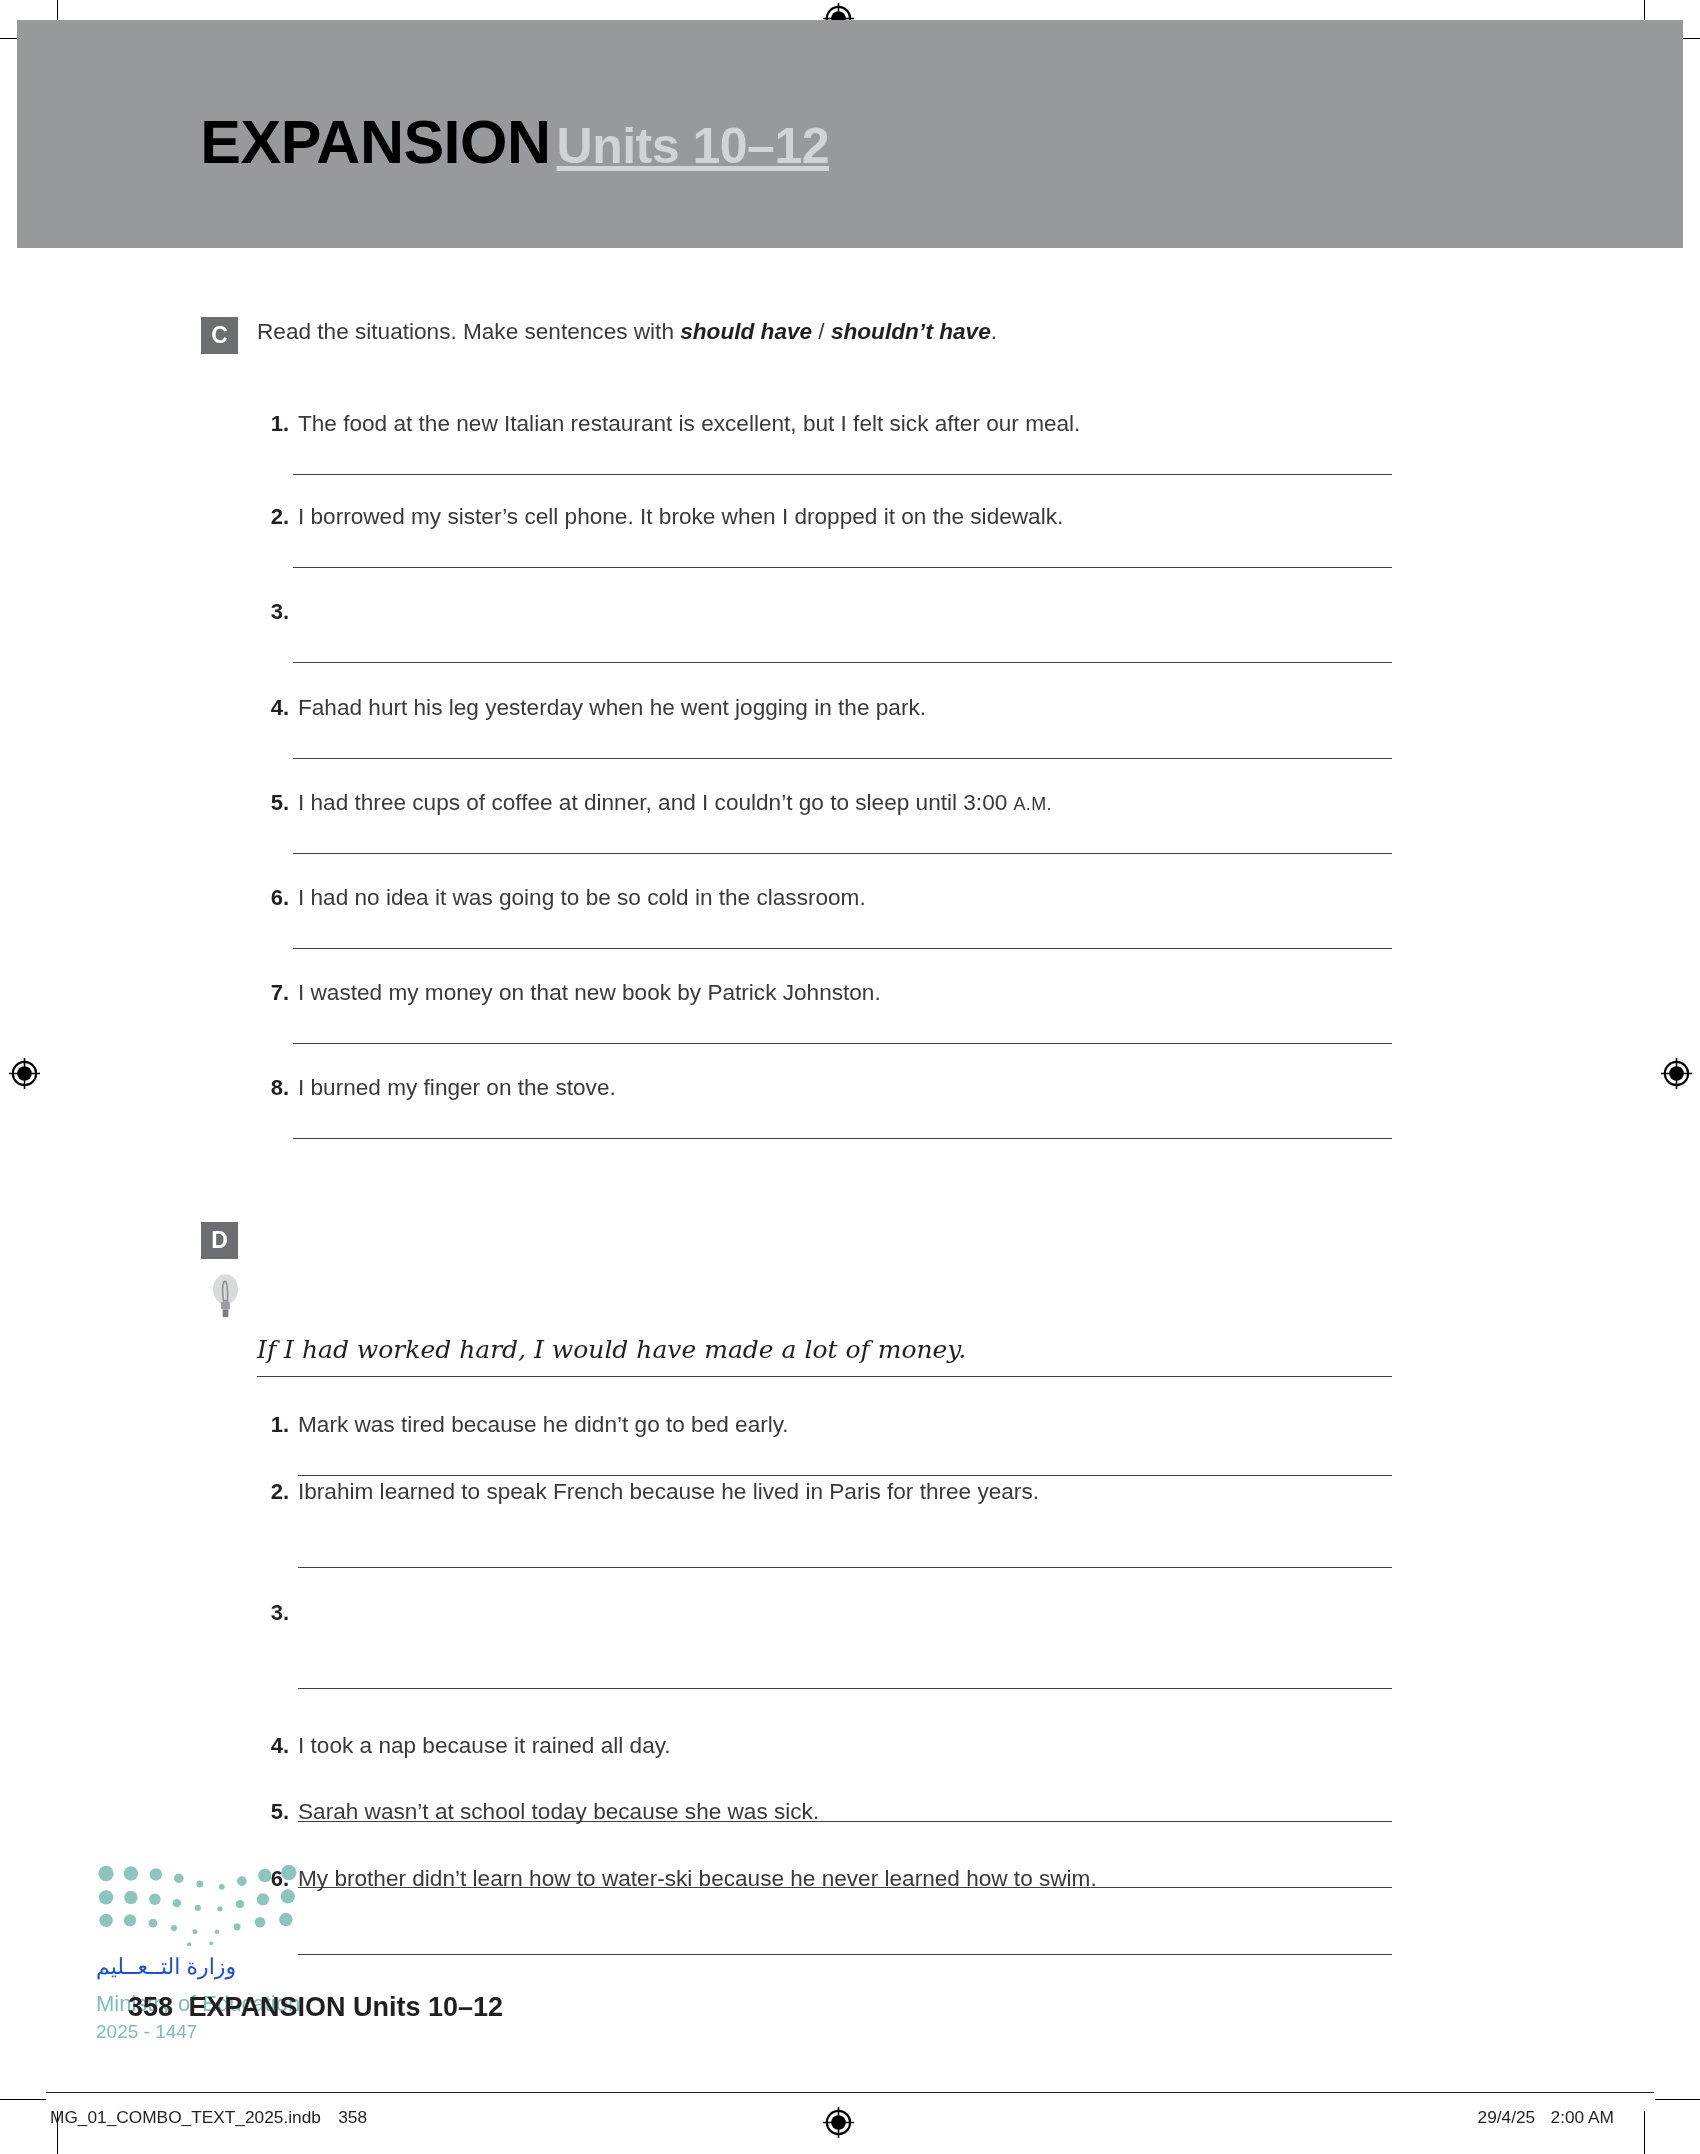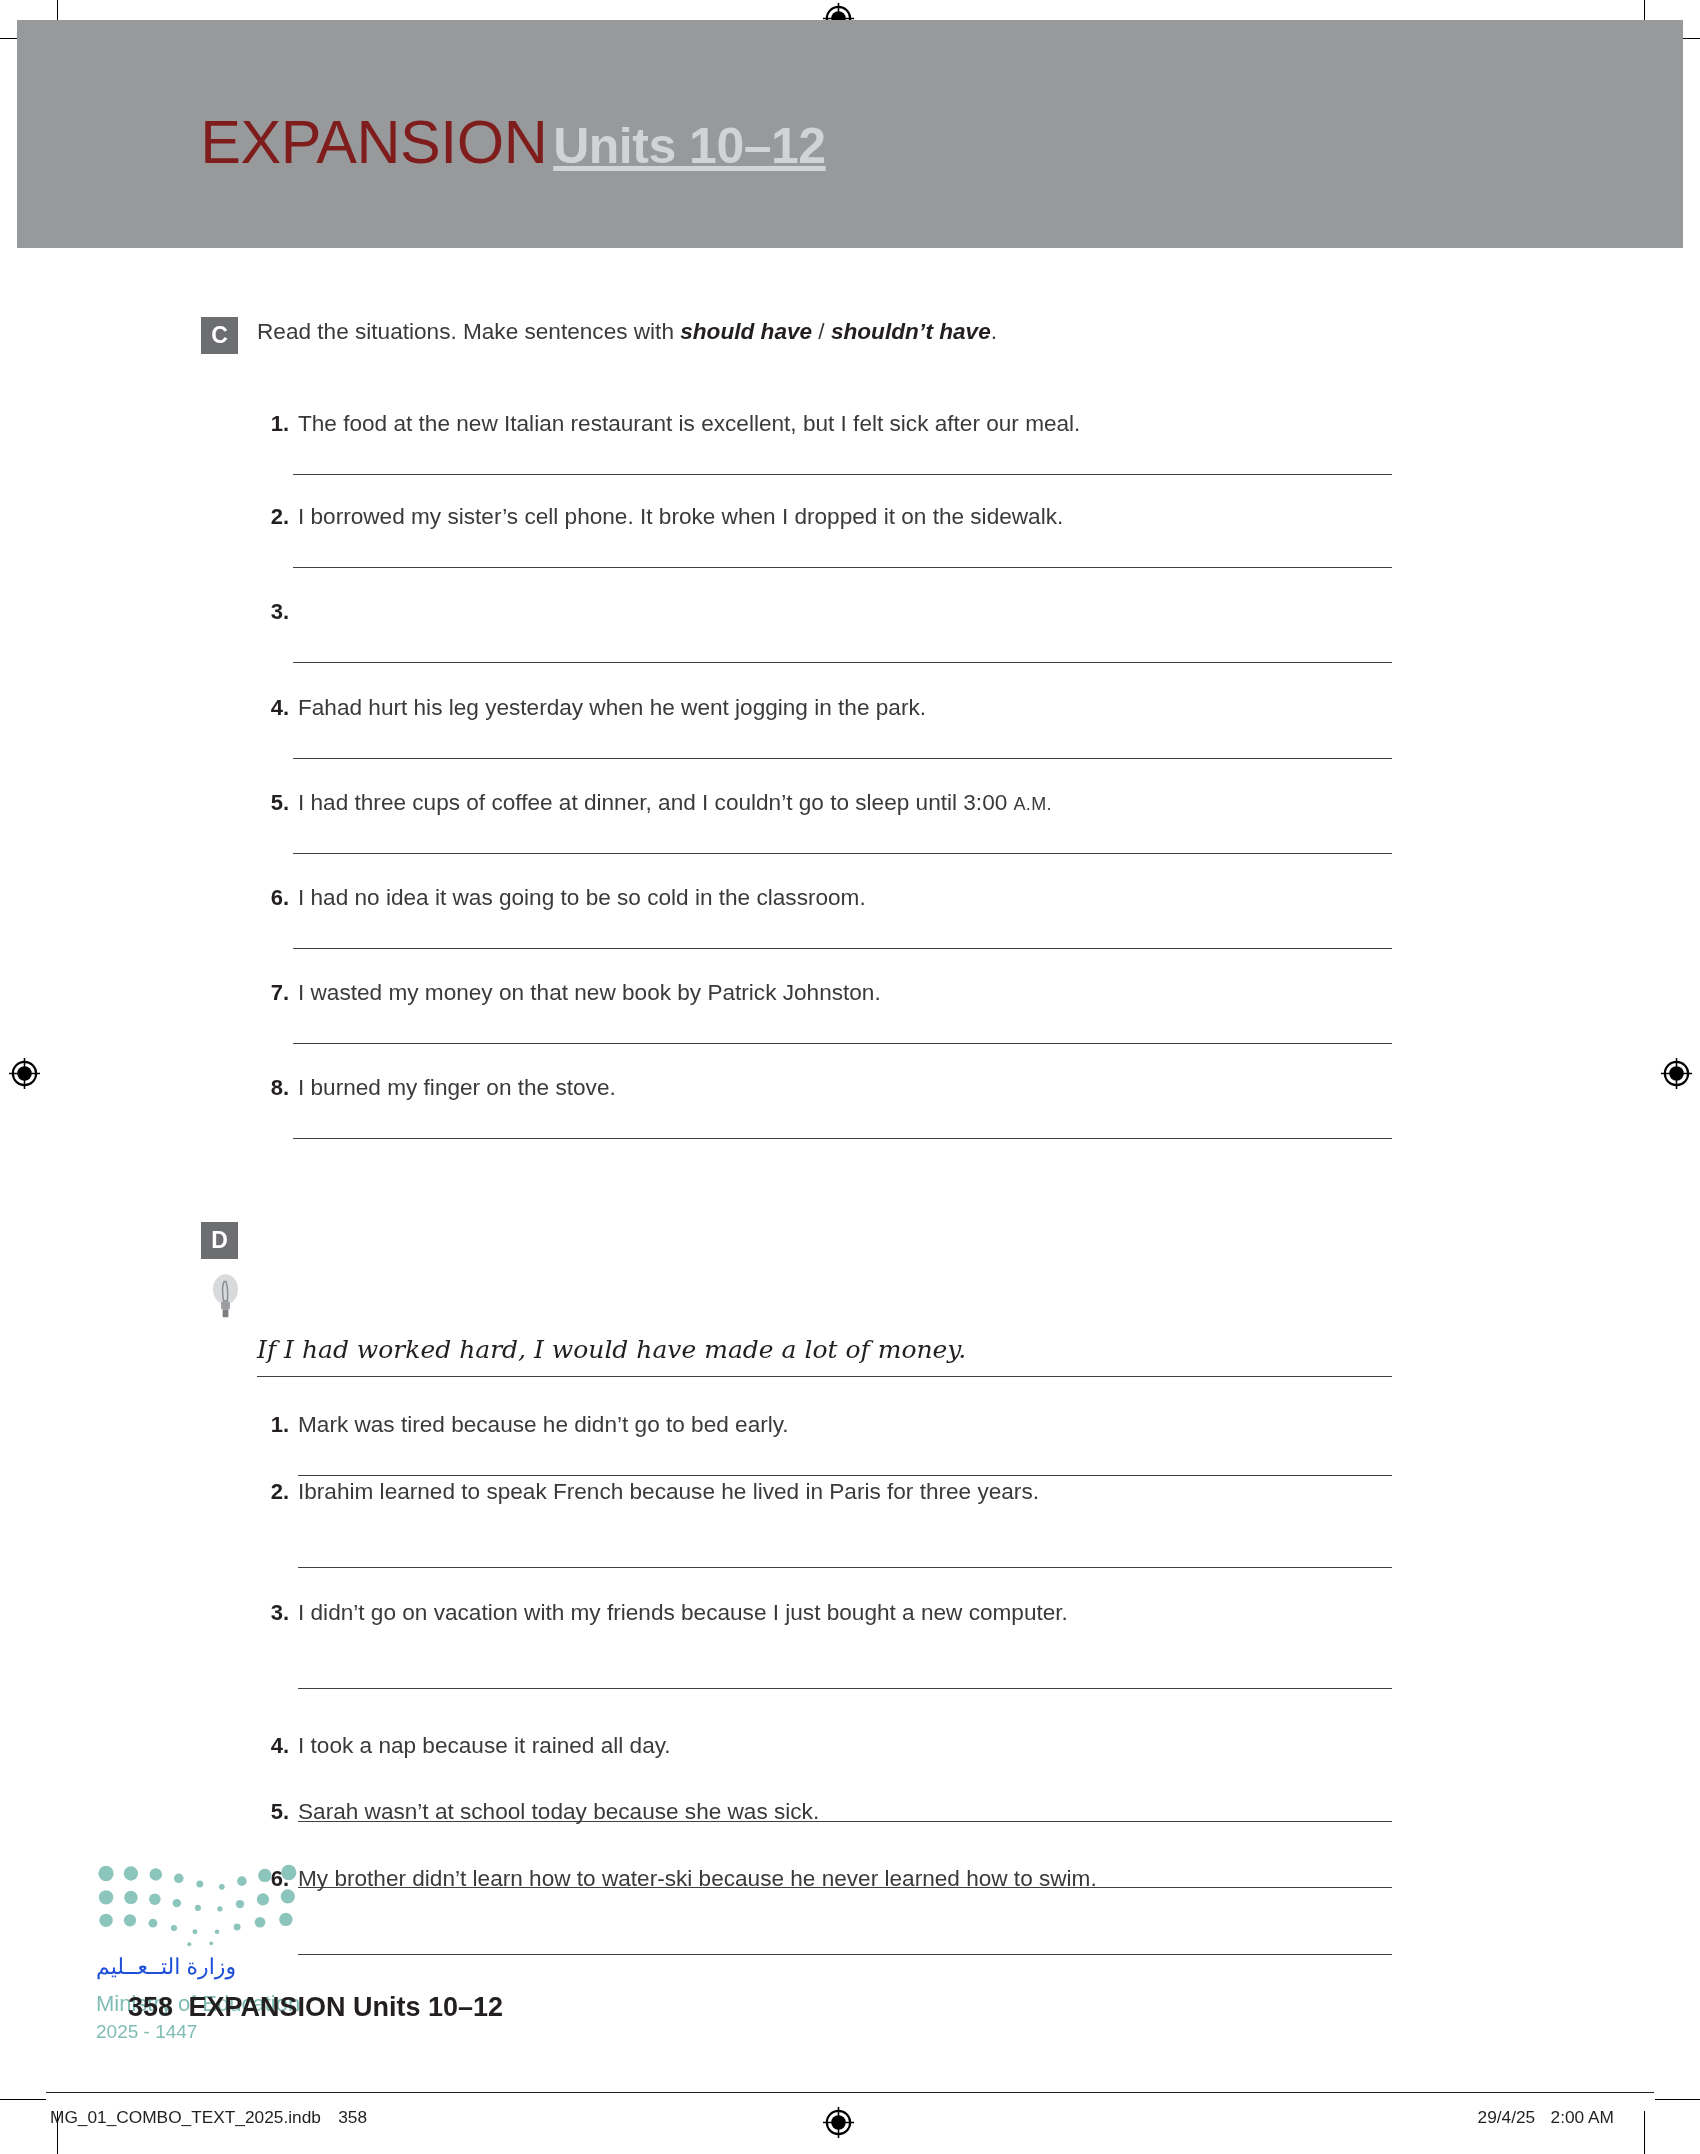--- a/index.html
+++ b/index.html
@@ -42,22 +42,22 @@
   #banner-title {
     position: absolute;
     left: 183px;
     top: 92px;
     white-space: nowrap;
     font-size: 61px;
     line-height: 1;
     letter-spacing: -0.5px;
   }
   #banner-title .word-main {
-    font-weight: normal;
-    color: #7f1d1d;
+    font-weight: bold;
+    color: #000000;
   }
   #banner-title .word-sub {
     font-weight: bold;
     color: #d2d3d5;
     font-size: 50px;
     margin-left: 6px;
     text-decoration: underline;
   }
 
   
@@ -361,21 +361,20 @@
     <div class="item-text">Mark was tired because he didn’t go to bed early.</div>
     <div class="answer-rule" style="left:298px; width:1094px;"></div>
   </div>
   <div class="item" style="top:1479px;">
     <div class="item-num">2.</div>
     <div class="item-text">Ibrahim learned to speak French because he lived in Paris for three years.</div>
     <div class="answer-rule" style="left:298px; width:1094px; top:88px;"></div>
   </div>
   <div class="item" style="top:1600px;">
     <div class="item-num">3.</div>
-    <div class="item-text">I didn’t go on vacation with my friends because I just bought a new computer.</div>
     <div class="answer-rule" style="left:298px; width:1094px; top:88px;"></div>
   </div>
   <div class="item" style="top:1733px;">
     <div class="item-num">4.</div>
     <div class="item-text">I took a nap because it rained all day.</div>
     <div class="answer-rule" style="left:298px; width:1094px; top:88px;"></div>
   </div>
   <div class="item" style="top:1799px;">
     <div class="item-num">5.</div>
     <div class="item-text">Sarah wasn’t at school today because she was sick.</div>

